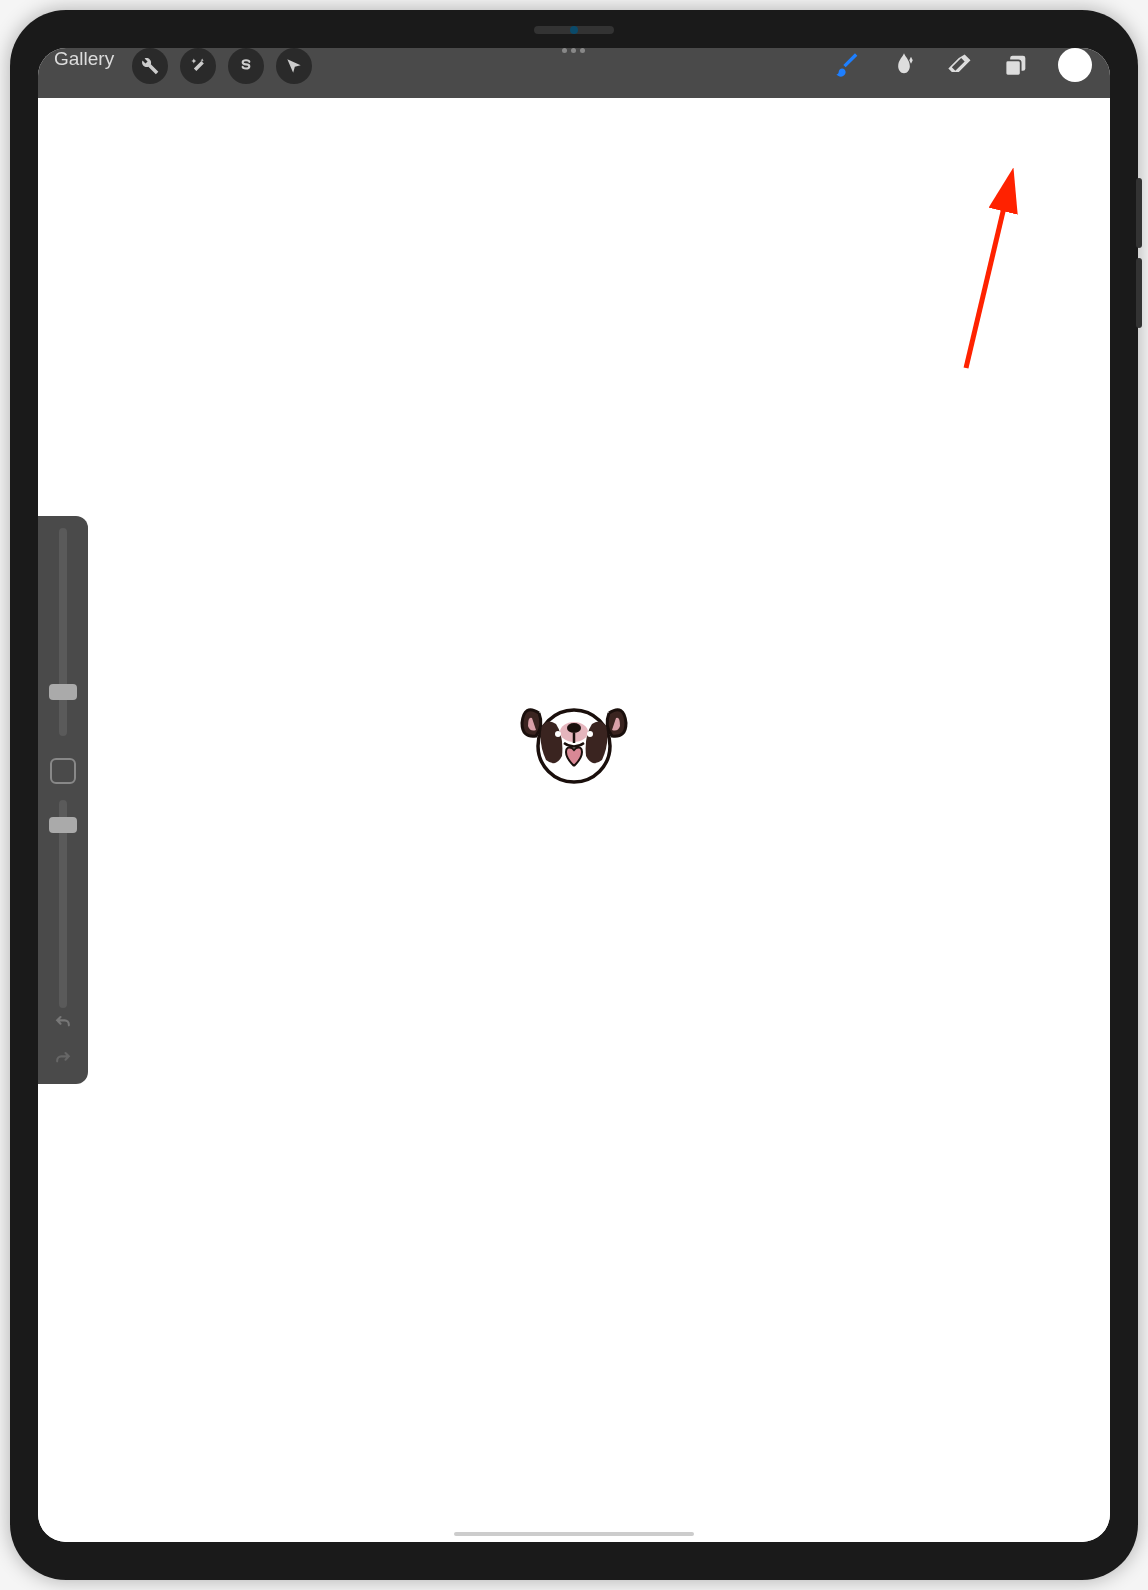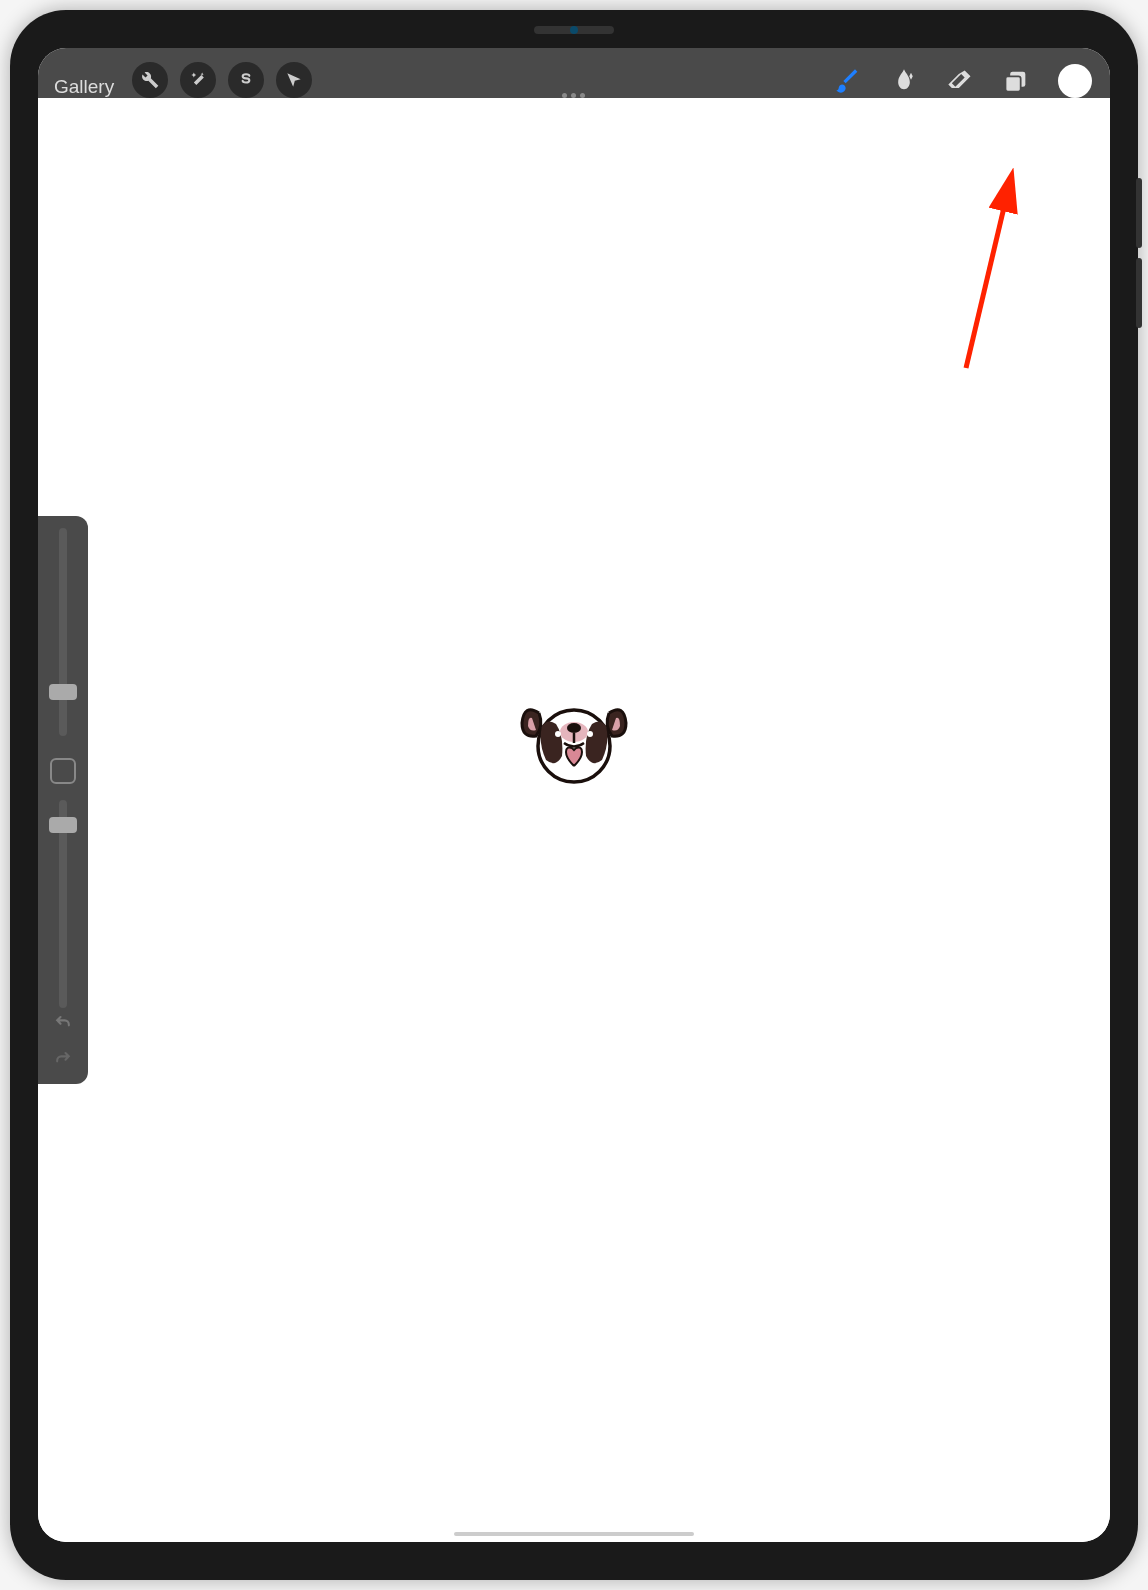--- a/index.html
+++ b/index.html
@@ -55,21 +55,21 @@
       height: 100%;
       background: #fff;
       border-radius: 28px;
       overflow: hidden;
       position: relative;
     }
     .toolbar {
       height: 50px;
       background: #4a4a4a;
       display: flex;
-      align-items: flex-end;
+      align-items: flex-start;
       padding: 0 10px;
       gap: 12px;
     }
     .gallery-btn {
       color: #ddd;
       font-size: 19px;
       padding: 0 6px;
       cursor: pointer;
     }
     .tool-btn {

